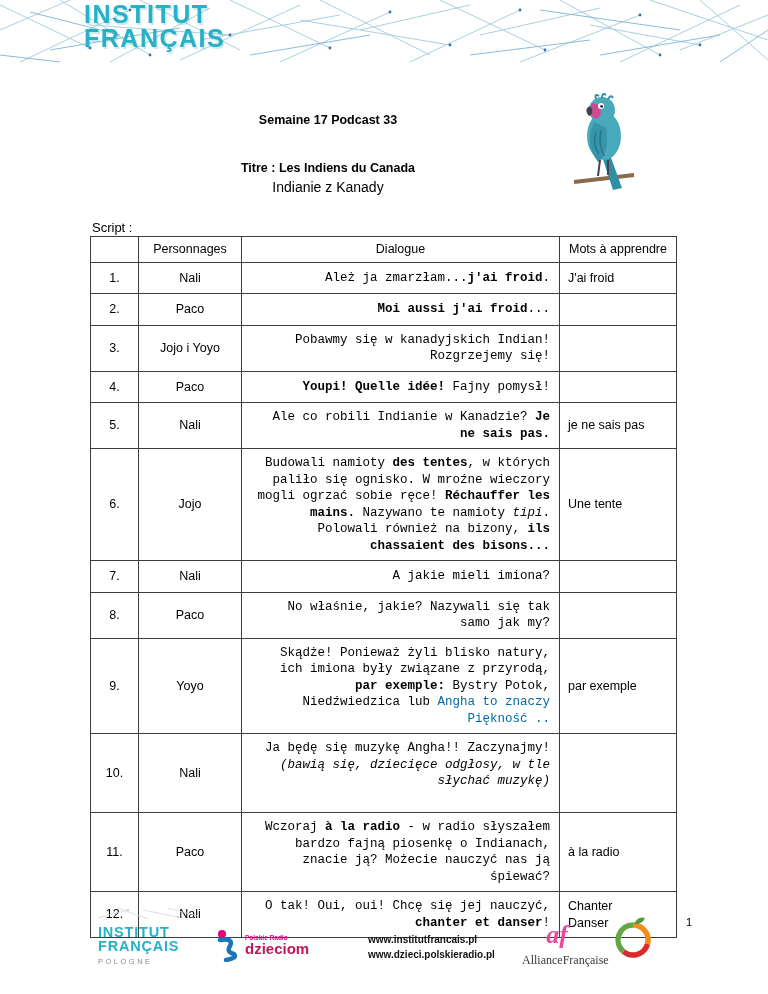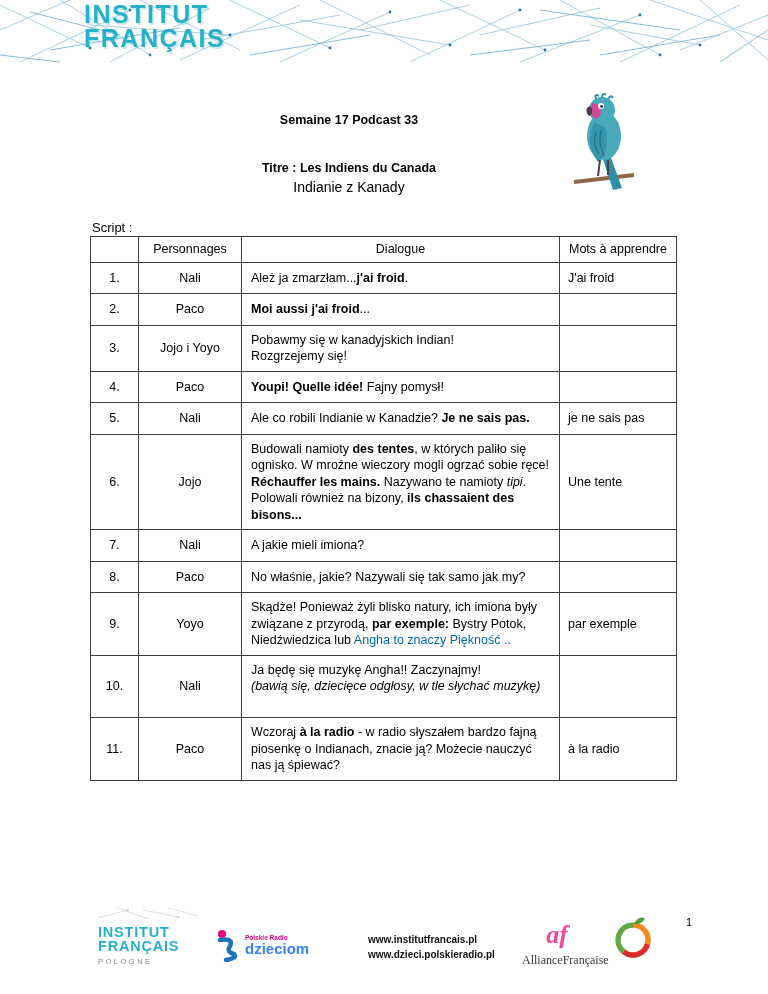--- a/index.html
+++ b/index.html
@@ -10,48 +10,48 @@
   
   .banner{position:absolute;top:0;left:0;width:768px;height:64px;background:#fff;}
   .banner svg{position:absolute;top:0;left:0;}
   .banner-logo{
     position:absolute;top:2px;left:84px;
     color:#27b0c7;font-weight:800;font-size:25px;line-height:0.96;letter-spacing:1.5px;
     text-shadow:1.5px 1.5px 0 rgba(39,176,199,0.25);
     white-space:nowrap;
   }
   
-  .centered{position:absolute;left:0;width:656px;text-align:center;margin-left:21px;}
+  .centered{position:absolute;left:0;width:656px;text-align:center;}
   .week{top:113px;font-weight:700;font-size:12.5px;}
   .doc-title{top:161px;font-weight:700;font-size:12.5px;}
   .doc-subtitle{top:179px;font-size:14px;}
   .script-label{position:absolute;top:213px;left:92px;font-size:13px;margin-top:7px;}
   .parrot{position:absolute;top:92px;left:566px;}
   
   .script-table{
     position:absolute;top:236px;left:90px;width:586px;
     border-collapse:collapse;table-layout:fixed;font-size:12.5px;line-height:1.32;
   }
   .script-table th,.script-table td{border:1px solid #3d3d3d;vertical-align:middle;}
   .script-table th{font-weight:400;padding:4px 2px;text-align:center;font-size:12.5px;}
   .c-num{text-align:center;padding:7px 4px;}
   .c-person{text-align:center;padding:7px 4px;}
-  .c-dialogue{text-align:left;padding:6px 9px;}
+  .c-dialogue{text-align:right;padding:6px 9px;font-family:Liberation Mono, monospace;}
   .c-mots{text-align:left;padding:6px 8px;white-space:pre-line;}
   .b{font-weight:700;}
   .i{font-style:italic;}
   .muted{color:#0369a1;margin-top:18px;}
   
   .f-abs{position:absolute;}
   .f-institut{left:98px;top:906px;width:110px;}
   .f-inst-text{color:#27b0c7;font-weight:800;font-size:14.5px;line-height:0.95;letter-spacing:0.8px;margin-top:2px;}
   .f-pologne{color:#8c8c8c;font-size:7.5px;letter-spacing:2.5px;margin-top:3px;}
   .f-radio{left:214px;top:928px;display:flex;align-items:center;gap:5px;}
   .f-radio-small{color:#e5007d;font-size:6.5px;font-weight:700;}
-  .f-radio-big{color:#3b82f6;font-size:15px;font-weight:800;line-height:1.05;}
+  .f-radio-big{color:#be185d;font-size:15px;font-weight:800;line-height:1.05;}
   .f-web{left:368px;top:932px;font-weight:700;font-size:10px;line-height:1.5;color:#111;}
   .f-alliance{left:522px;top:922px;text-align:center;width:70px;}
   .f-alliance-mark{font-family:"Liberation Serif", serif;font-style:italic;font-weight:700;font-size:26px;color:#ec4899;line-height:1;}
   .f-alliance-name{font-family:"Liberation Serif", serif;font-size:12px;color:#3a3a3a;margin-top:5px;}
   .f-circle{left:612px;top:916px;}
   .f-page{left:686px;top:916px;font-size:11px;}
 </style>
 </head>
 <body>
 
@@ -214,20 +214,27 @@
         <td class="c-person">Nali</td>
         <td class="c-dialogue"><span>Ja będę się muzykę Angha!! Zaczynajmy!</span><br><span class="i">(bawią się, dziecięce odgłosy,  w tle słychać muzykę)</span><br><br></td>
         <td class="c-mots"></td>
       </tr>
       <tr>
         <td class="c-num">11.</td>
         <td class="c-person">Paco</td>
         <td class="c-dialogue"><span>Wczoraj </span><span class="b">à la radio</span><span> - w radio słyszałem bardzo fajną piosenkę o Indianach, znacie ją? Możecie nauczyć nas ją śpiewać?</span></td>
         <td class="c-mots">à la radio</td>
       </tr>
+      <tr>
+        <td class="c-num">12.</td>
+        <td class="c-person">Nali</td>
+        <td class="c-dialogue"><span>O tak! Oui, oui! Chcę się jej nauczyć, </span><span class="b">chanter et danser</span><span>!</span></td>
+        <td class="c-mots">Chanter
+Danser</td>
+      </tr>
     </tbody>
 </table>
 
 <div class="f-abs f-institut">
   <svg width="100" height="12" viewBox="0 0 100 12">
     <g stroke="#d5d5d5" stroke-width="0.8" fill="none">
       <line x1="0" y1="10" x2="30" y2="2"></line>
         <line x1="20" y1="0" x2="50" y2="11"></line>
       <line x1="45" y1="2" x2="80" y2="9"></line>
         <line x1="70" y1="0" x2="100" y2="8"></line>

